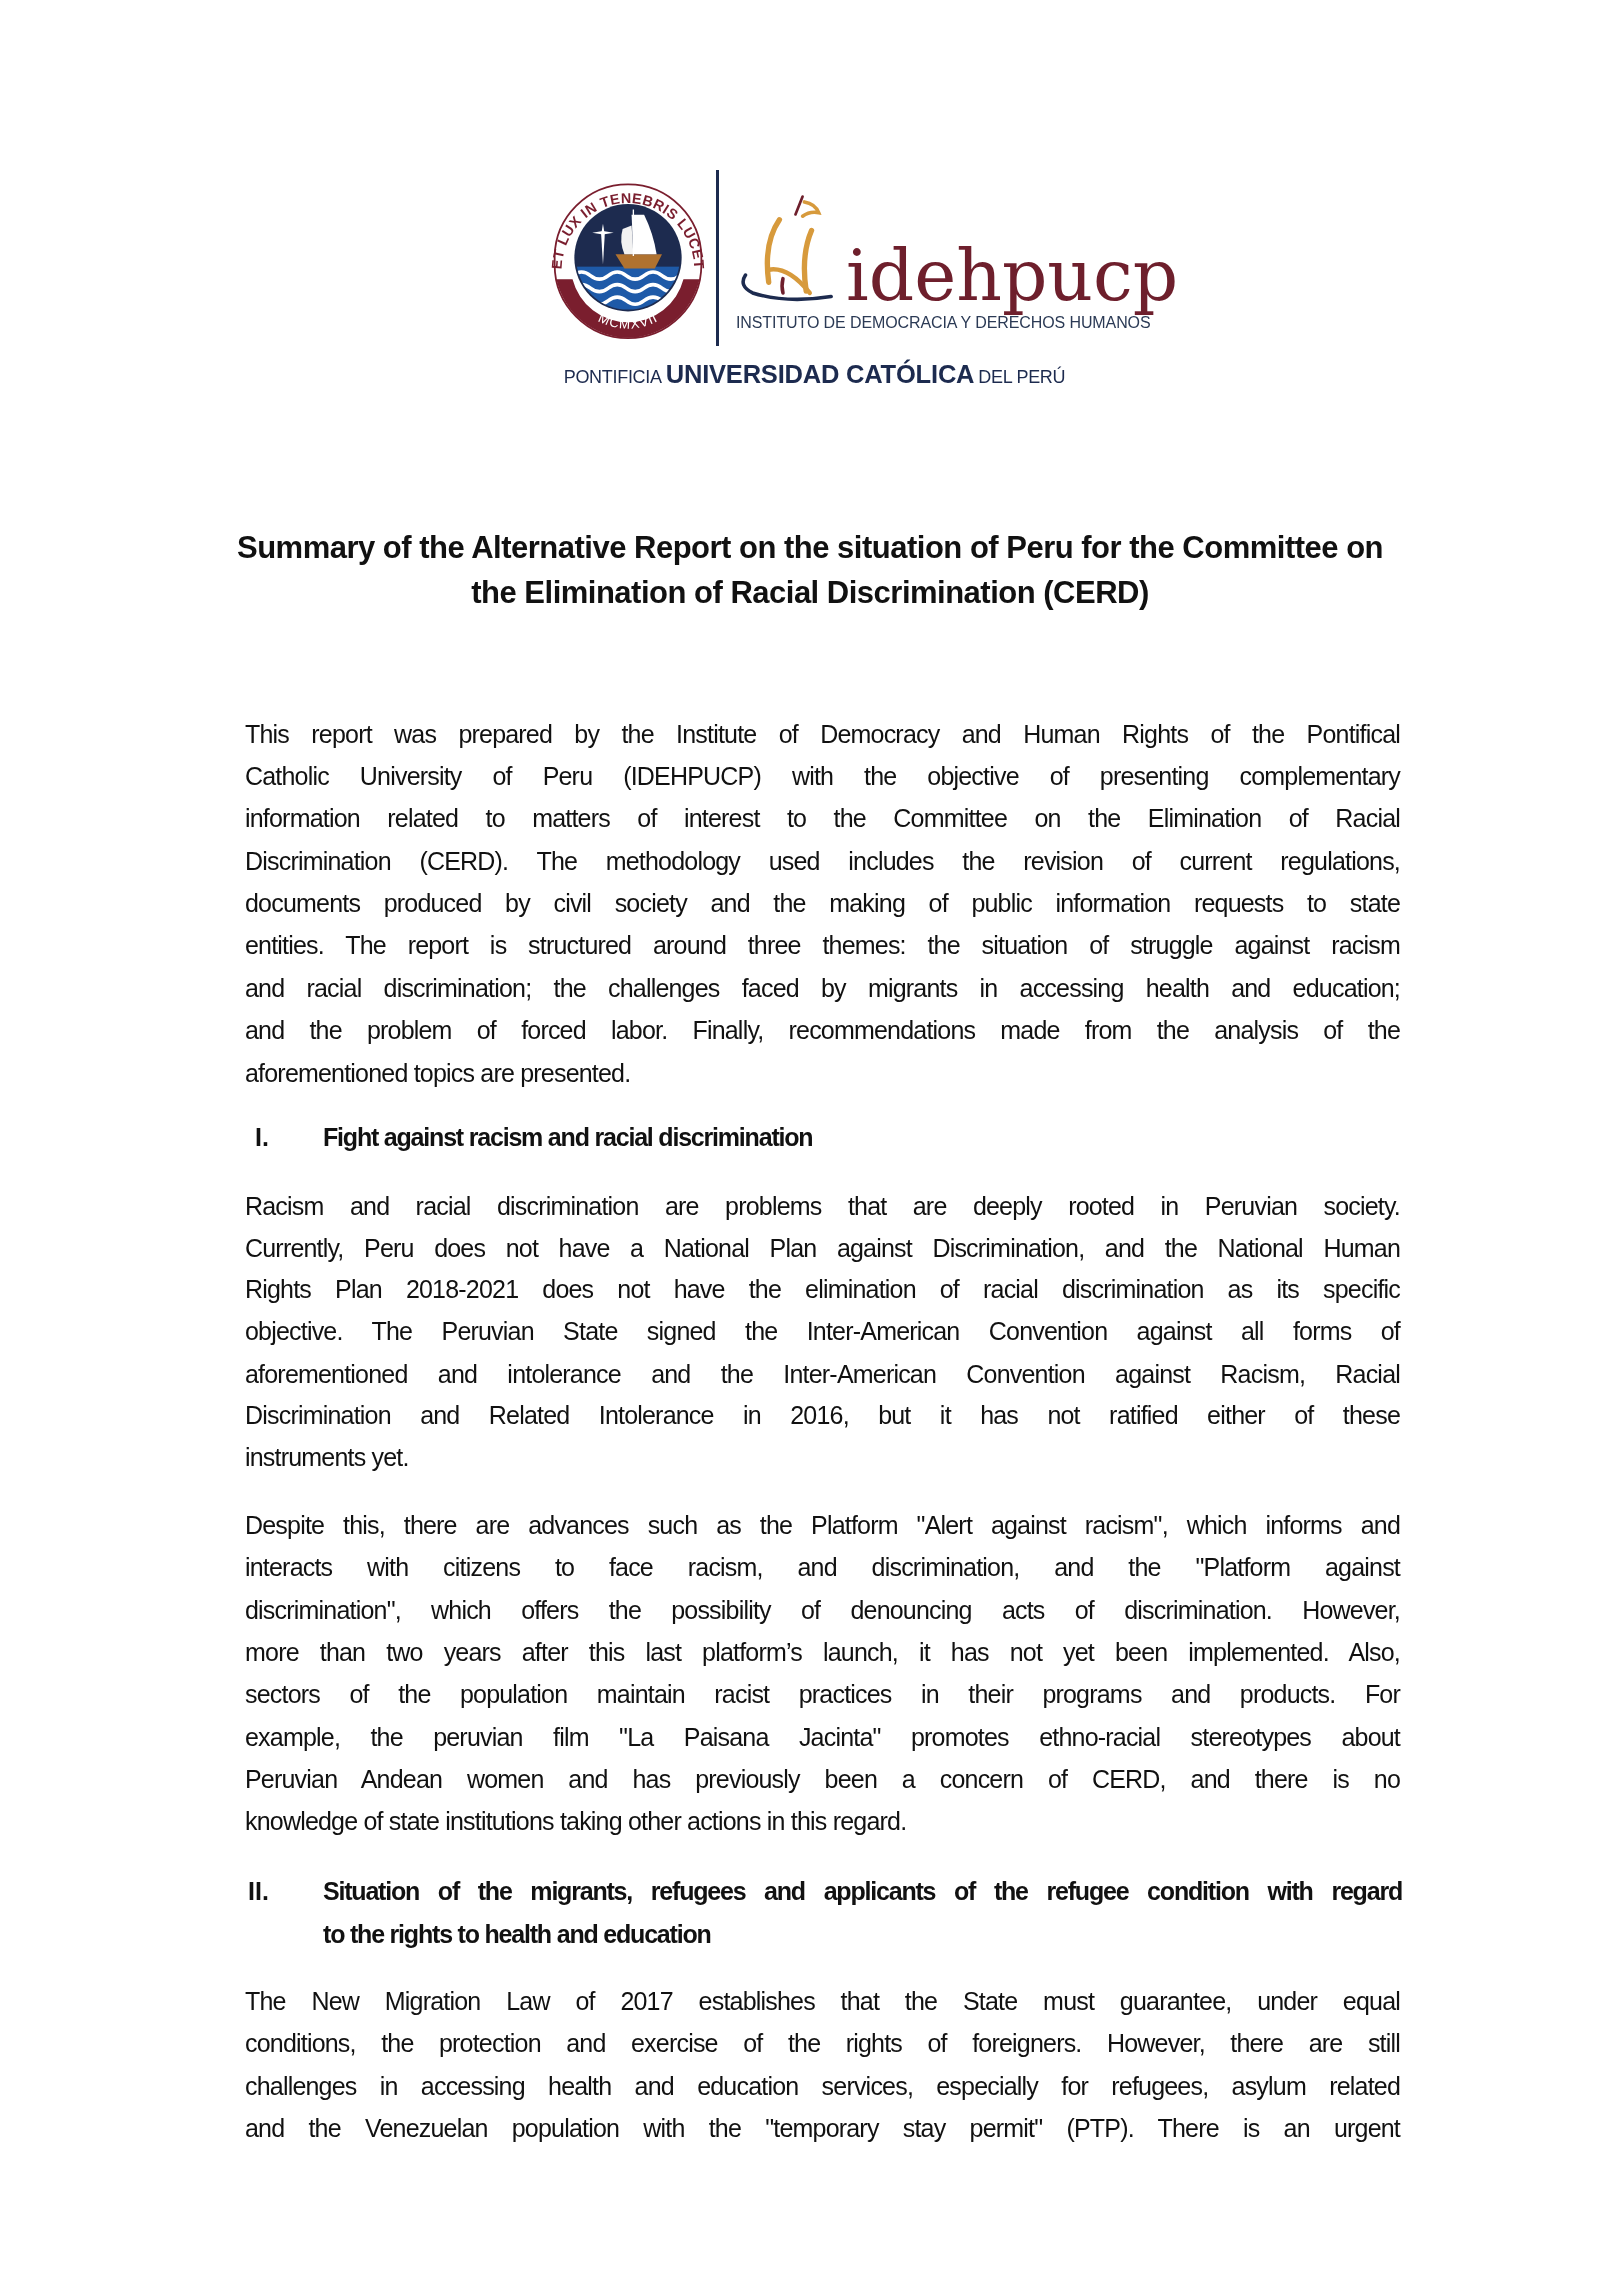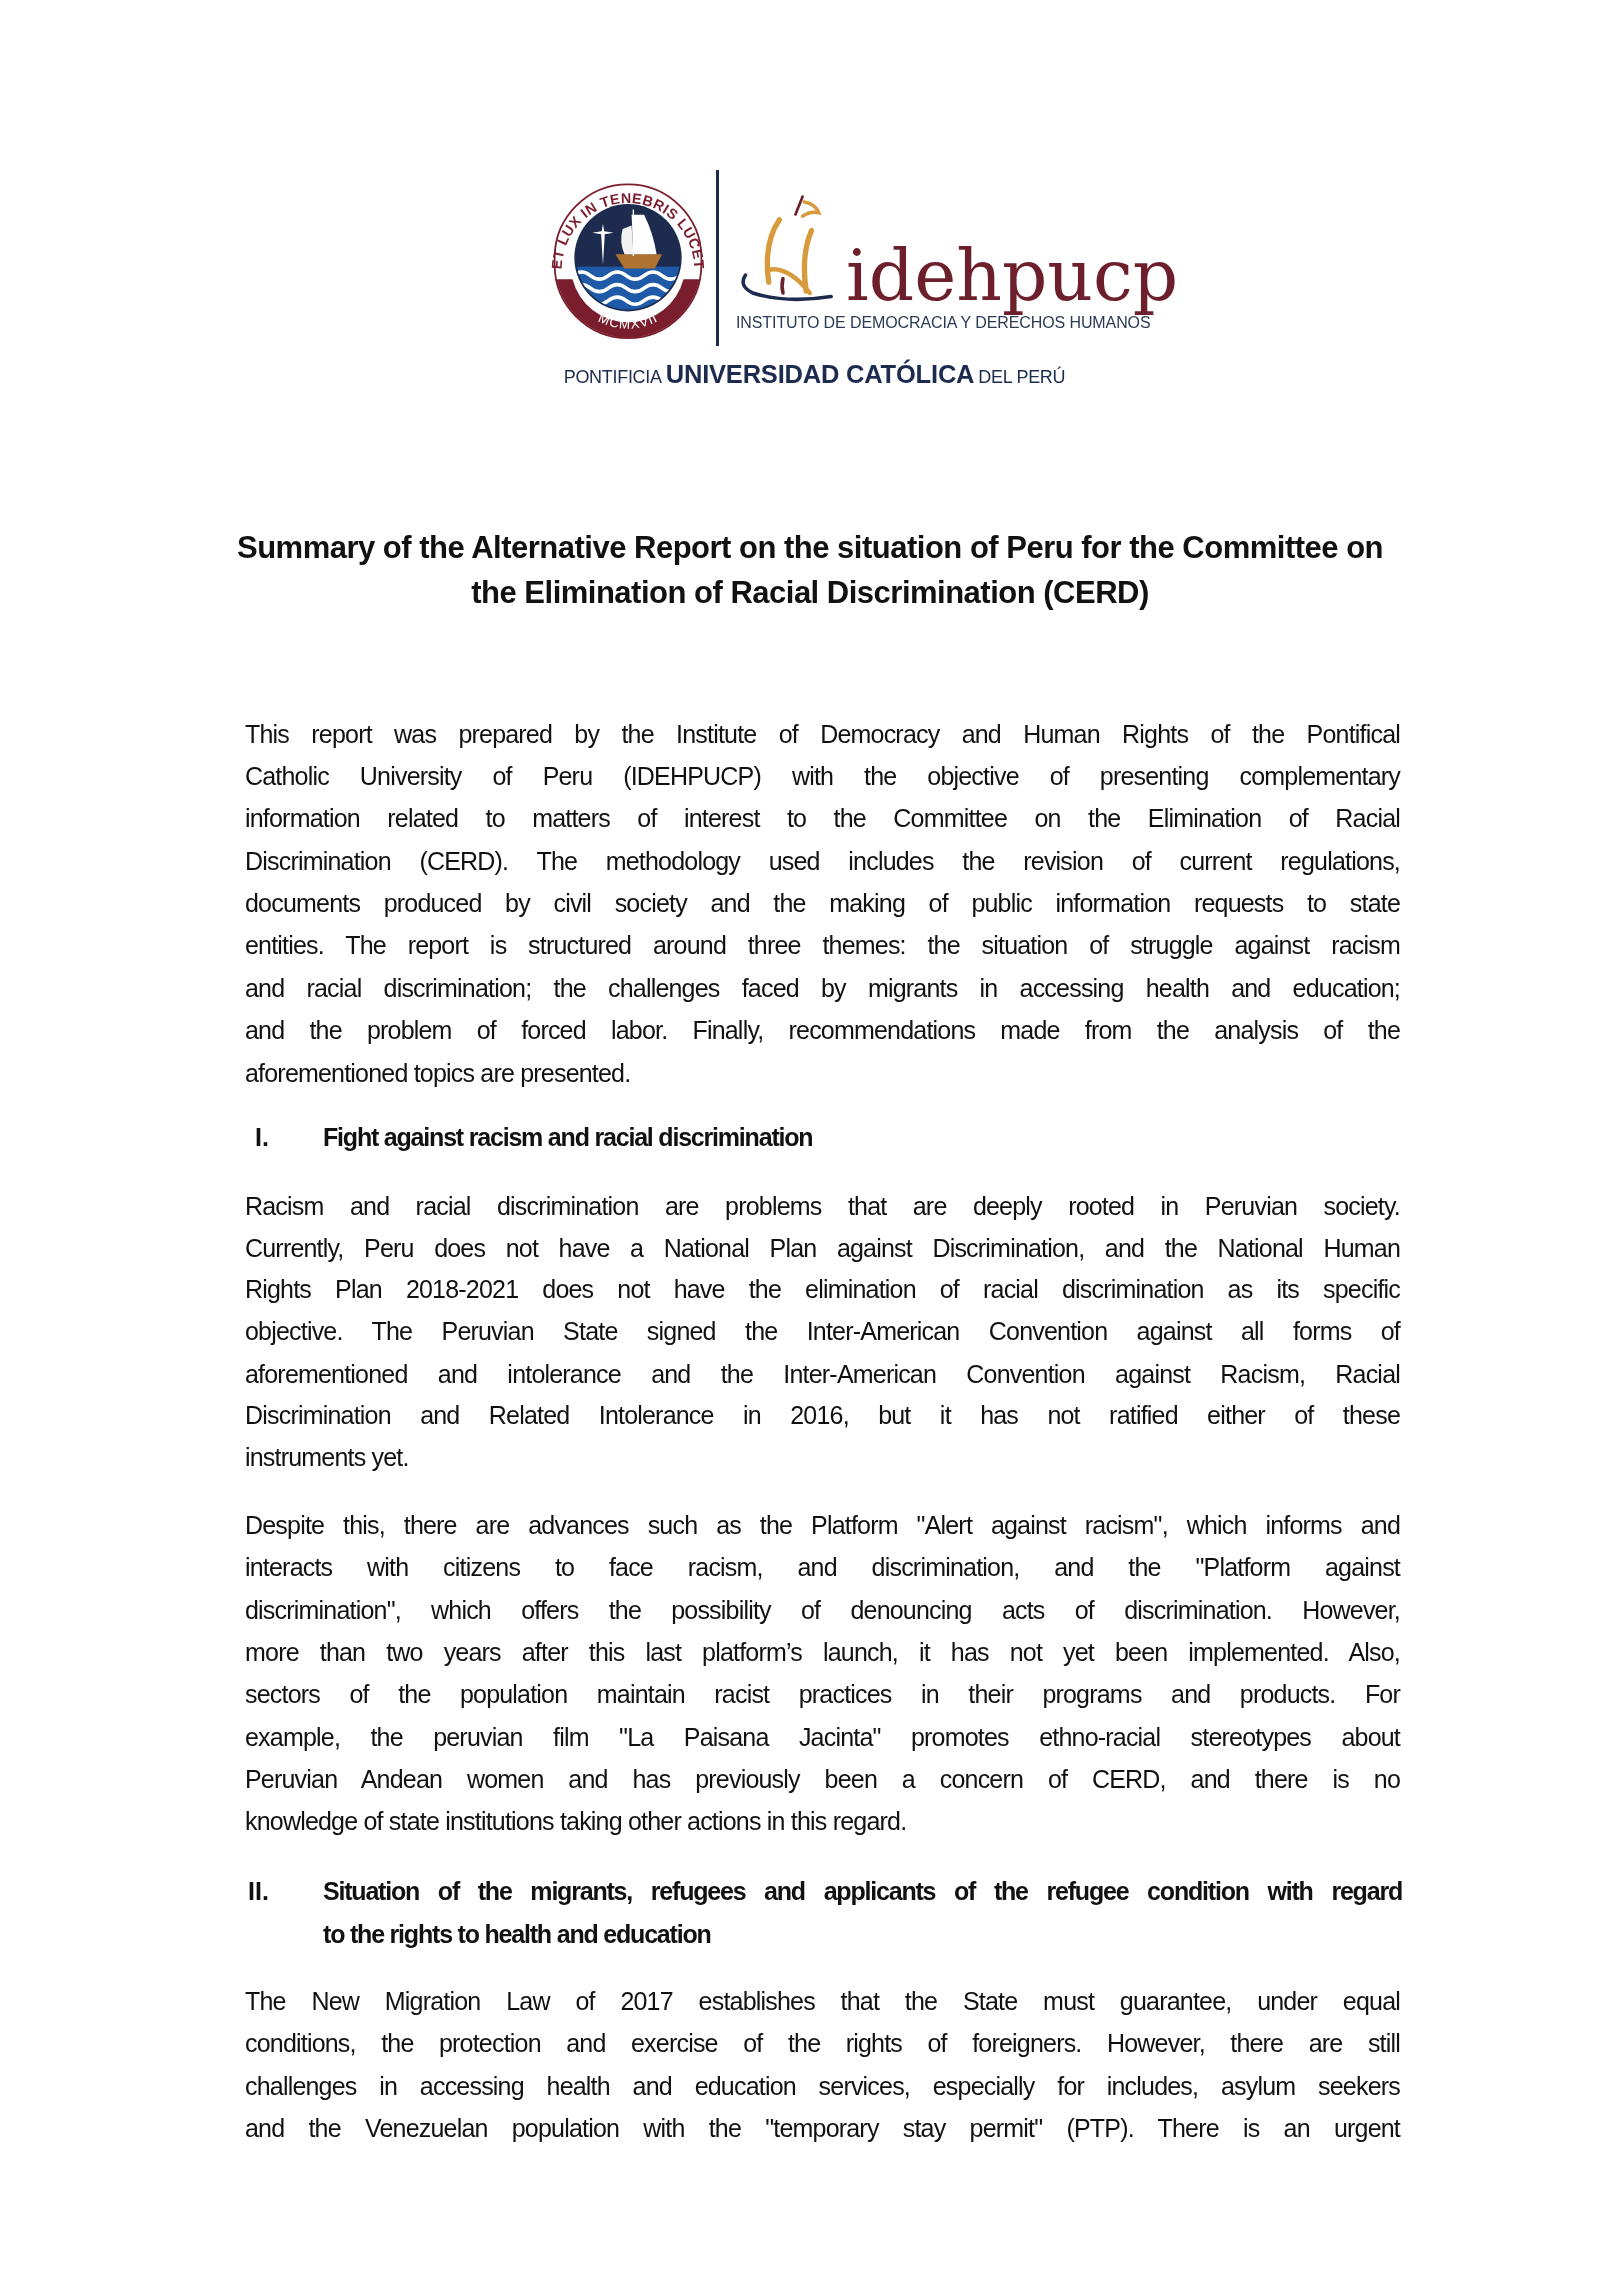--- a/index.html
+++ b/index.html
@@ -143,19 +143,19 @@
   </div>
 
   <div>
     <div class="heading-num" style="left:248px; top:1877px">II.</div>
     <div class="heading-line" style="top:1877px">Situation of the migrants, refugees and applicants of the refugee condition with regard</div>
     <div class="heading-line last" style="top:1920px">to the rights to health and education</div>
 
     <div>
       <div class="line" style="top:1987px">The New Migration Law of 2017 establishes that the State must guarantee, under equal</div>
       <div class="line" style="top:2029px">conditions, the protection and exercise of the rights of foreigners. However, there are still</div>
-      <div class="line" style="top:2072px">challenges in accessing health and education services, especially for includes, asylum seekers</div>
+      <div class="line" style="top:2072px">challenges in accessing health and education services, especially for refugees, asylum related</div>
       <div class="line" style="top:2114px">and the Venezuelan population with the "temporary stay permit" (PTP). There is an urgent</div>
     </div>
   </div>
 
 </div>
 
 
 </body></html>

